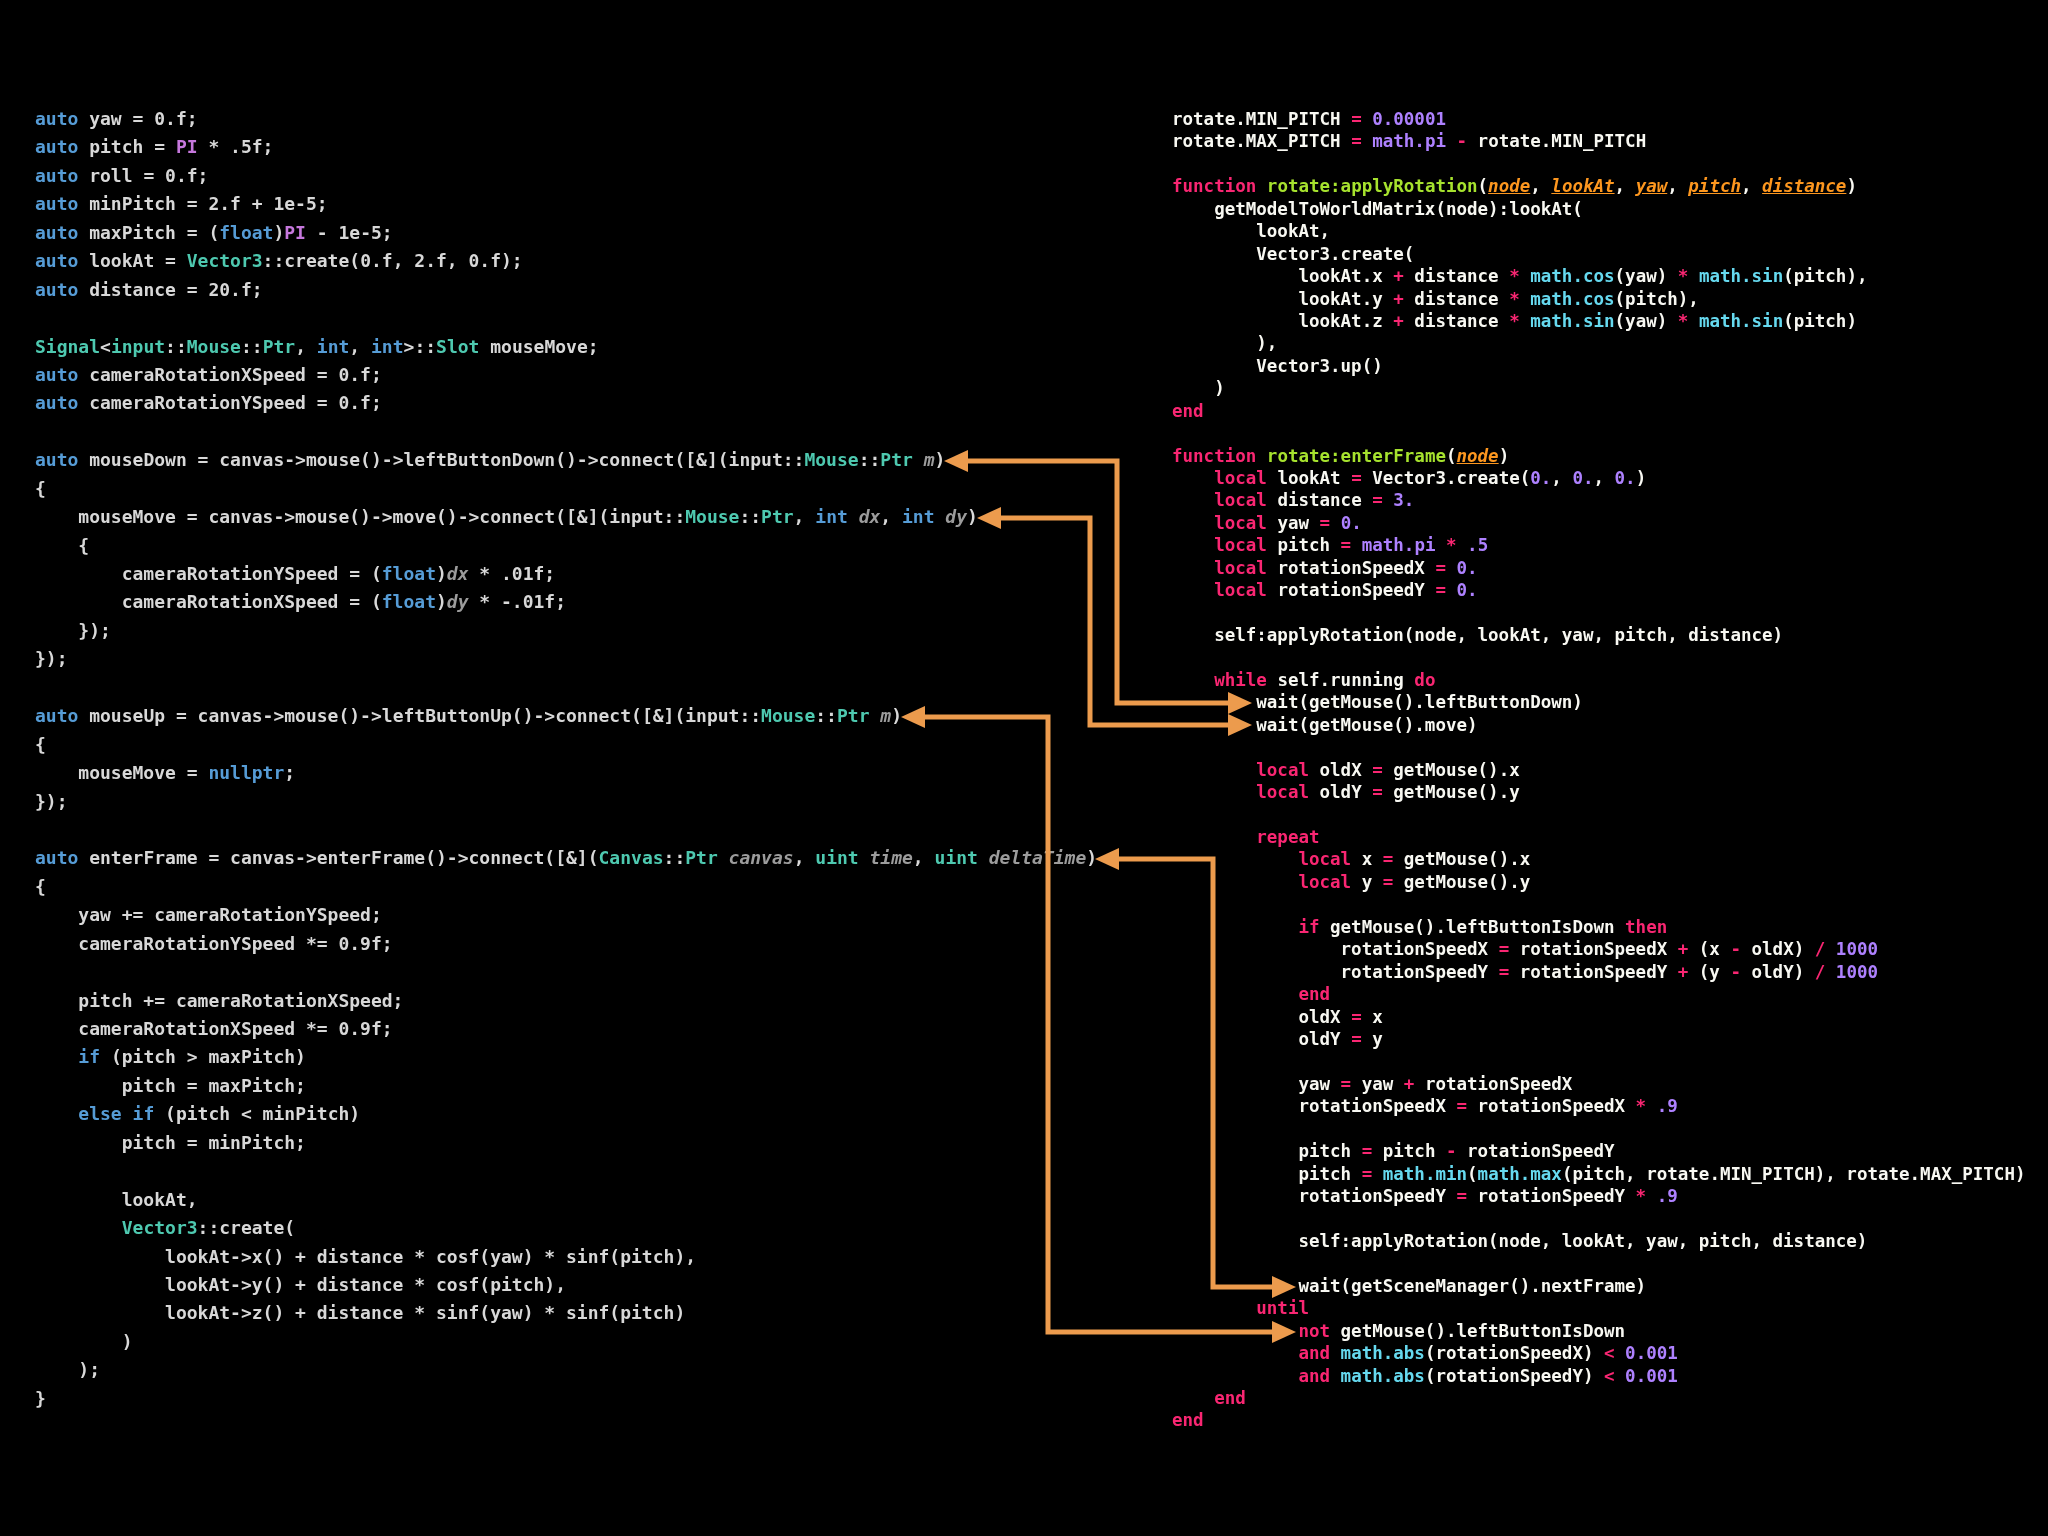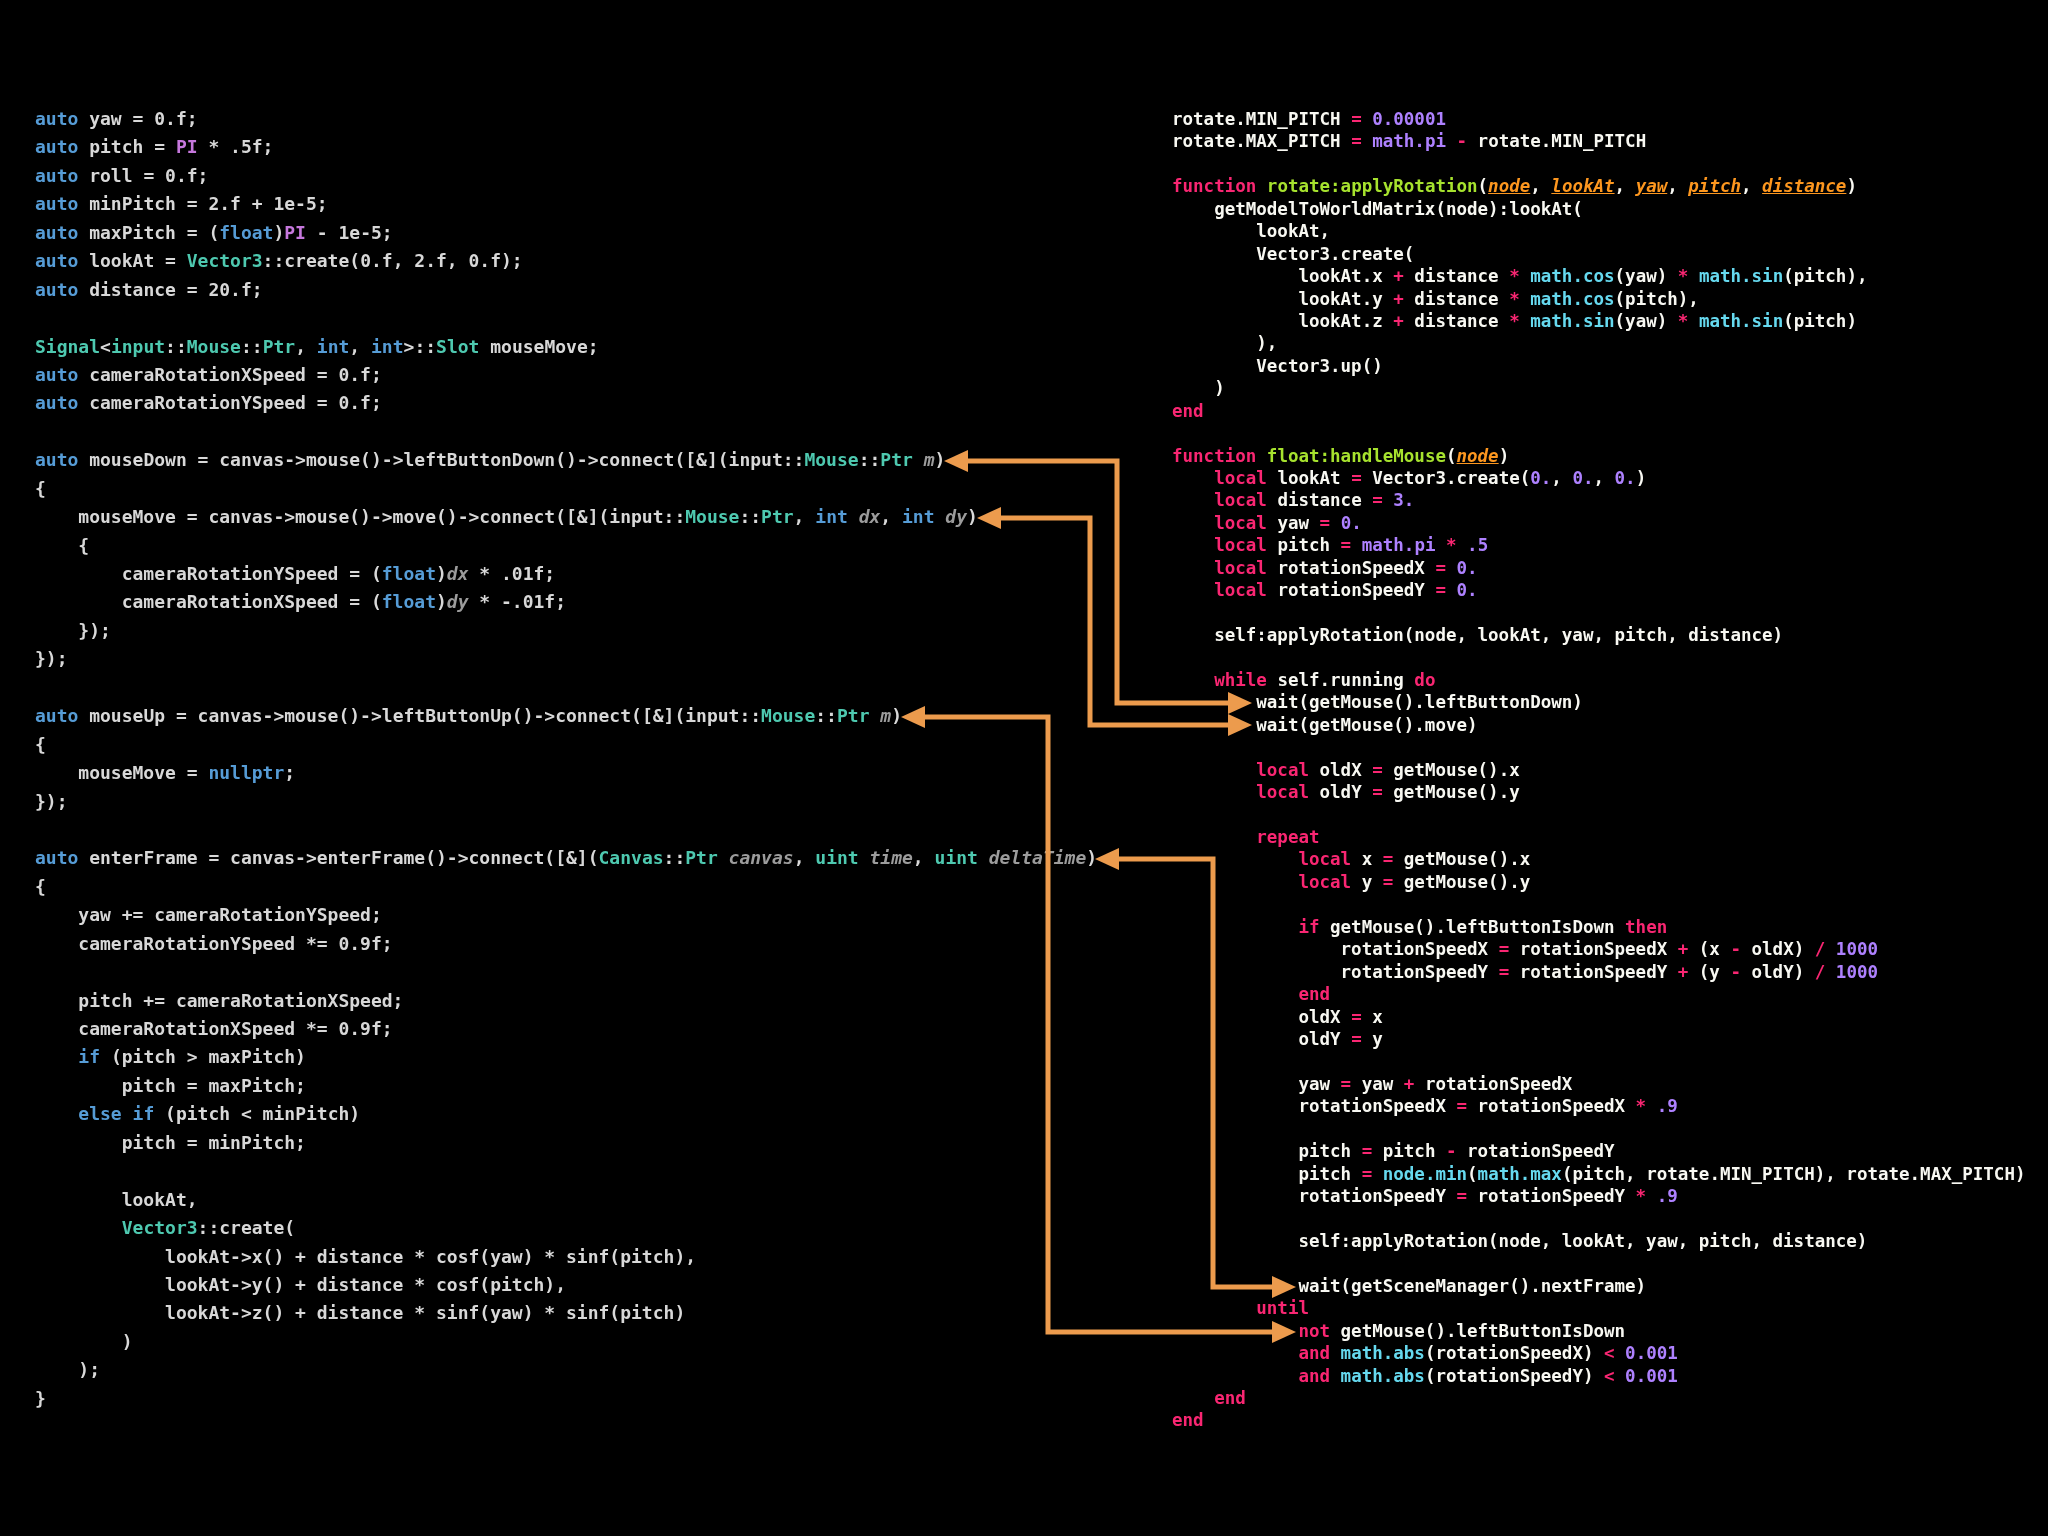--- a/index.html
+++ b/index.html
@@ -95,21 +95,21 @@
     <div class="ln"><span class="tk-t">        lookAt,</span></div>
     <div class="ln"><span class="tk-t">        Vector3.create(</span></div>
     <div class="ln"><span class="tk-t">            lookAt.x </span><span class="tk-kw">+</span><span class="tk-t"> distance </span><span class="tk-kw">*</span><span class="tk-t"> </span><span class="tk-bi">math.cos</span><span class="tk-t">(yaw) </span><span class="tk-kw">*</span><span class="tk-t"> </span><span class="tk-bi">math.sin</span><span class="tk-t">(pitch),</span></div>
     <div class="ln"><span class="tk-t">            lookAt.y </span><span class="tk-kw">+</span><span class="tk-t"> distance </span><span class="tk-kw">*</span><span class="tk-t"> </span><span class="tk-bi">math.cos</span><span class="tk-t">(pitch),</span></div>
     <div class="ln"><span class="tk-t">            lookAt.z </span><span class="tk-kw">+</span><span class="tk-t"> distance </span><span class="tk-kw">*</span><span class="tk-t"> </span><span class="tk-bi">math.sin</span><span class="tk-t">(yaw) </span><span class="tk-kw">*</span><span class="tk-t"> </span><span class="tk-bi">math.sin</span><span class="tk-t">(pitch)</span></div>
     <div class="ln"><span class="tk-t">        ),</span></div>
     <div class="ln"><span class="tk-t">        Vector3.up()</span></div>
     <div class="ln"><span class="tk-t">    )</span></div>
     <div class="ln"><span class="tk-kw">end</span></div>
     <div class="ln">&nbsp;</div>
-    <div class="ln"><span class="tk-kw">function</span><span class="tk-t"> </span><span class="tk-fn">float:handleMouse</span><span class="tk-t">(</span><span class="tk-pa">node</span><span class="tk-t">)</span></div>
+    <div class="ln"><span class="tk-kw">function</span><span class="tk-t"> </span><span class="tk-fn">rotate:enterFrame</span><span class="tk-t">(</span><span class="tk-pa">node</span><span class="tk-t">)</span></div>
     <div class="ln"><span class="tk-t">    </span><span class="tk-kw">local</span><span class="tk-t"> lookAt </span><span class="tk-kw">=</span><span class="tk-t"> Vector3.create(</span><span class="tk-nu">0.</span><span class="tk-t">, </span><span class="tk-nu">0.</span><span class="tk-t">, </span><span class="tk-nu">0.</span><span class="tk-t">)</span></div>
     <div class="ln"><span class="tk-t">    </span><span class="tk-kw">local</span><span class="tk-t"> distance </span><span class="tk-kw">=</span><span class="tk-t"> </span><span class="tk-nu">3.</span></div>
     <div class="ln"><span class="tk-t">    </span><span class="tk-kw">local</span><span class="tk-t"> yaw </span><span class="tk-kw">=</span><span class="tk-t"> </span><span class="tk-nu">0.</span></div>
     <div class="ln"><span class="tk-t">    </span><span class="tk-kw">local</span><span class="tk-t"> pitch </span><span class="tk-kw">=</span><span class="tk-t"> </span><span class="tk-nu">math.pi</span><span class="tk-t"> </span><span class="tk-kw">*</span><span class="tk-t"> </span><span class="tk-nu">.5</span></div>
     <div class="ln"><span class="tk-t">    </span><span class="tk-kw">local</span><span class="tk-t"> rotationSpeedX </span><span class="tk-kw">=</span><span class="tk-t"> </span><span class="tk-nu">0.</span></div>
     <div class="ln"><span class="tk-t">    </span><span class="tk-kw">local</span><span class="tk-t"> rotationSpeedY </span><span class="tk-kw">=</span><span class="tk-t"> </span><span class="tk-nu">0.</span></div>
     <div class="ln">&nbsp;</div>
     <div class="ln"><span class="tk-t">    self:applyRotation(node, lookAt, yaw, pitch, distance)</span></div>
     <div class="ln">&nbsp;</div>
     <div class="ln"><span class="tk-t">    </span><span class="tk-kw">while</span><span class="tk-t"> self.running </span><span class="tk-kw">do</span></div>
@@ -127,21 +127,21 @@
     <div class="ln"><span class="tk-t">                rotationSpeedX </span><span class="tk-kw">=</span><span class="tk-t"> rotationSpeedX </span><span class="tk-kw">+</span><span class="tk-t"> (x </span><span class="tk-kw">-</span><span class="tk-t"> oldX) </span><span class="tk-kw">/</span><span class="tk-t"> </span><span class="tk-nu">1000</span></div>
     <div class="ln"><span class="tk-t">                rotationSpeedY </span><span class="tk-kw">=</span><span class="tk-t"> rotationSpeedY </span><span class="tk-kw">+</span><span class="tk-t"> (y </span><span class="tk-kw">-</span><span class="tk-t"> oldY) </span><span class="tk-kw">/</span><span class="tk-t"> </span><span class="tk-nu">1000</span></div>
     <div class="ln"><span class="tk-t">            </span><span class="tk-kw">end</span></div>
     <div class="ln"><span class="tk-t">            oldX </span><span class="tk-kw">=</span><span class="tk-t"> x</span></div>
     <div class="ln"><span class="tk-t">            oldY </span><span class="tk-kw">=</span><span class="tk-t"> y</span></div>
     <div class="ln">&nbsp;</div>
     <div class="ln"><span class="tk-t">            yaw </span><span class="tk-kw">=</span><span class="tk-t"> yaw </span><span class="tk-kw">+</span><span class="tk-t"> rotationSpeedX</span></div>
     <div class="ln"><span class="tk-t">            rotationSpeedX </span><span class="tk-kw">=</span><span class="tk-t"> rotationSpeedX </span><span class="tk-kw">*</span><span class="tk-t"> </span><span class="tk-nu">.9</span></div>
     <div class="ln">&nbsp;</div>
     <div class="ln"><span class="tk-t">            pitch </span><span class="tk-kw">=</span><span class="tk-t"> pitch </span><span class="tk-kw">-</span><span class="tk-t"> rotationSpeedY</span></div>
-    <div class="ln"><span class="tk-t">            pitch </span><span class="tk-kw">=</span><span class="tk-t"> </span><span class="tk-bi">node.min</span><span class="tk-t">(</span><span class="tk-bi">math.max</span><span class="tk-t">(pitch, rotate.MIN_PITCH), rotate.MAX_PITCH)</span></div>
+    <div class="ln"><span class="tk-t">            pitch </span><span class="tk-kw">=</span><span class="tk-t"> </span><span class="tk-bi">math.min</span><span class="tk-t">(</span><span class="tk-bi">math.max</span><span class="tk-t">(pitch, rotate.MIN_PITCH), rotate.MAX_PITCH)</span></div>
     <div class="ln"><span class="tk-t">            rotationSpeedY </span><span class="tk-kw">=</span><span class="tk-t"> rotationSpeedY </span><span class="tk-kw">*</span><span class="tk-t"> </span><span class="tk-nu">.9</span></div>
     <div class="ln">&nbsp;</div>
     <div class="ln"><span class="tk-t">            self:applyRotation(node, lookAt, yaw, pitch, distance)</span></div>
     <div class="ln">&nbsp;</div>
     <div class="ln"><span class="tk-t">            wait(getSceneManager().nextFrame)</span></div>
     <div class="ln"><span class="tk-t">        </span><span class="tk-kw">until</span></div>
     <div class="ln"><span class="tk-t">            </span><span class="tk-kw">not</span><span class="tk-t"> getMouse().leftButtonIsDown</span></div>
     <div class="ln"><span class="tk-t">            </span><span class="tk-kw">and</span><span class="tk-t"> </span><span class="tk-bi">math.abs</span><span class="tk-t">(rotationSpeedX) </span><span class="tk-kw">&lt;</span><span class="tk-t"> </span><span class="tk-nu">0.001</span></div>
     <div class="ln"><span class="tk-t">            </span><span class="tk-kw">and</span><span class="tk-t"> </span><span class="tk-bi">math.abs</span><span class="tk-t">(rotationSpeedY) </span><span class="tk-kw">&lt;</span><span class="tk-t"> </span><span class="tk-nu">0.001</span></div>
     <div class="ln"><span class="tk-t">    </span><span class="tk-kw">end</span></div>

